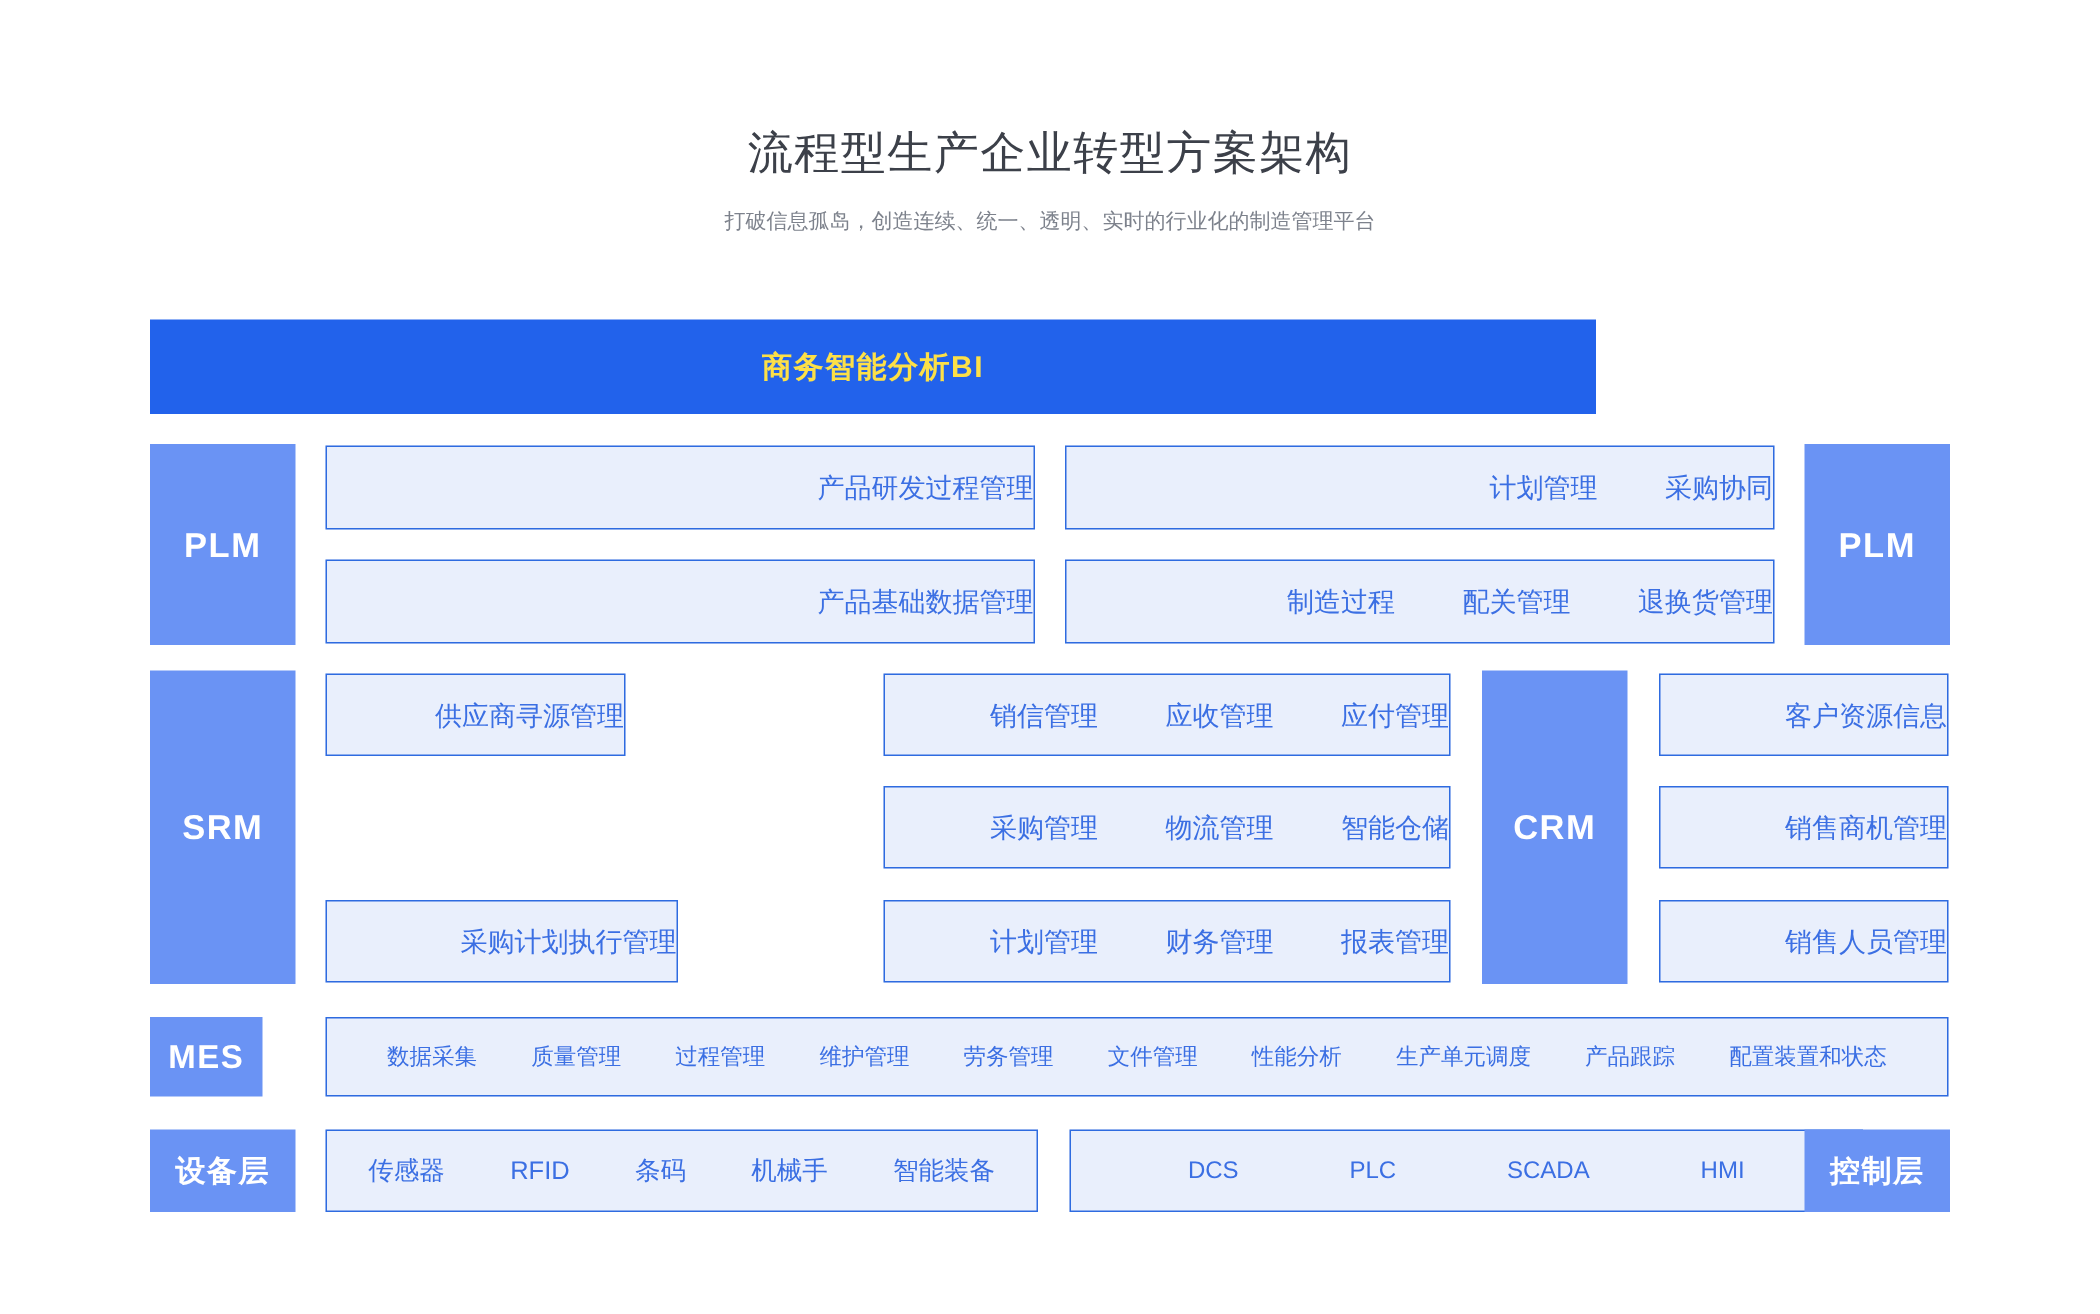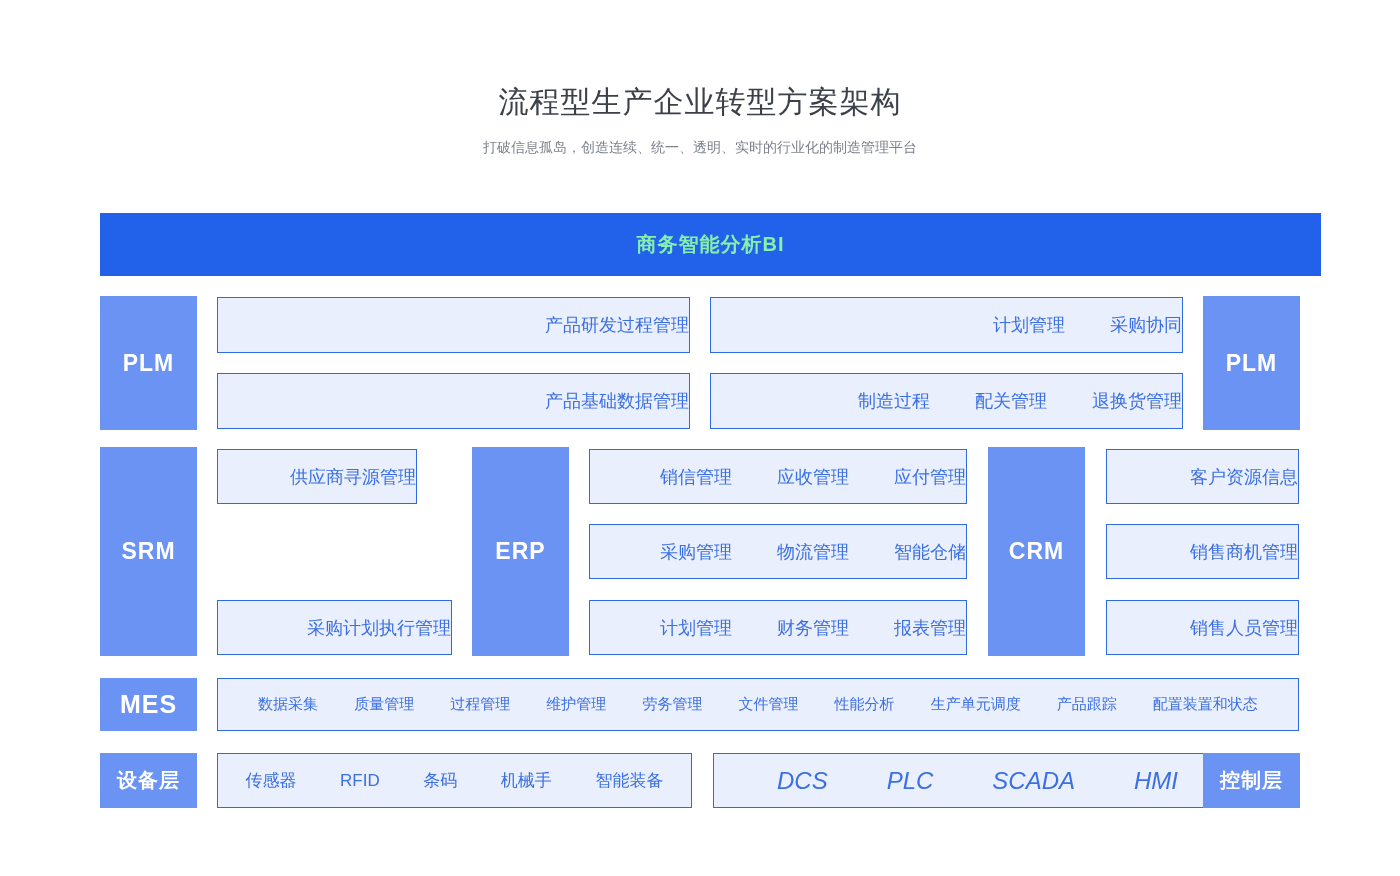--- a/index.html
+++ b/index.html
@@ -32,23 +32,23 @@
   }
   .page-subtitle {
     position: absolute;
     top: 139px; left: 0; width: 100%;
     text-align: center;
     font-size: 14px;
     color: var(--subtitle-color);
   }
   .bi-bar {
     position: absolute;
-    left: 100px; top: 213px; width: 1221px; height: 63px;
+    left: 100px; top: 213px; width: 964px; height: 63px;
     background: var(--primary-blue);
-    color: #86efac;
+    color: #fde047;
     font-size: 20px;
     font-weight: bold;
     display: flex; align-items: center; justify-content: center;
     letter-spacing: 1px;
   }
   .side-label {
     position: absolute;
     background: var(--label-blue);
     color: #ffffff;
     font-weight: bold;
@@ -86,28 +86,28 @@
   .box-s2 { left: 217px; top: 524px; width: 235px; height: 55px; }
   .box-s3 { left: 217px; top: 600px; width: 235px; height: 55px; }
   .box-e1 { left: 589px; top: 449px; width: 378px; height: 55px; }
   .box-e2 { left: 589px; top: 524px; width: 378px; height: 55px; }
   .box-e3 { left: 589px; top: 600px; width: 378px; height: 55px; }
   .box-c1 { left: 1106px; top: 449px; width: 193px; height: 55px; }
   .box-c2 { left: 1106px; top: 524px; width: 193px; height: 55px; }
   .box-c3 { left: 1106px; top: 600px; width: 193px; height: 55px; }
 
   
-  .lbl-mes { left: 100px; top: 678px; width: 97px; height: 53px; font-size: 25px; }
+  .lbl-mes { left: 100px; top: 678px; width: 75px; height: 53px; font-size: 22px; }
   .box-mes { left: 217px; top: 678px; width: 1082px; height: 53px; }
 
   
   .lbl-device  { left: 100px;  top: 753px; width: 97px; height: 55px; }
   .lbl-control { left: 1203px; top: 753px; width: 97px; height: 55px; }
   .box-device  { left: 217px; top: 753px; width: 475px; height: 55px; }
-  .box-control { left: 713px; top: 753px; width: 529px; height: 55px; font-size: 24px; font-style: italic; }
+  .box-control { left: 713px; top: 753px; width: 529px; height: 55px; font-size: 16px; }
 </style>
 </head>
 <body>
 
 <div class="canvas">
 
   <div class="page-title">流程型生产企业转型方案架构</div>
   <div class="page-subtitle">打破信息孤岛，创造连续、统一、透明、实时的行业化的制造管理平台</div>
 
   <div class="bi-bar">商务智能分析BI</div>
@@ -131,21 +131,20 @@
   <div class="side-label acronym lbl-plm-right">PLM</div>
 
   <div class="side-label acronym lbl-srm">SRM</div>
   <div class="box box-s1">
       <span>供应商寻源管理</span>
     </div>
   <div class="box box-s3">
       <span>采购计划执行管理</span>
     </div>
 
-  <div class="side-label acronym lbl-erp">ERP</div>
   <div class="box box-e1">
       <span>销信管理</span>
       <span>应收管理</span>
       <span>应付管理</span>
     </div>
   <div class="box box-e2">
       <span>采购管理</span>
       <span>物流管理</span>
       <span>智能仓储</span>
     </div>

